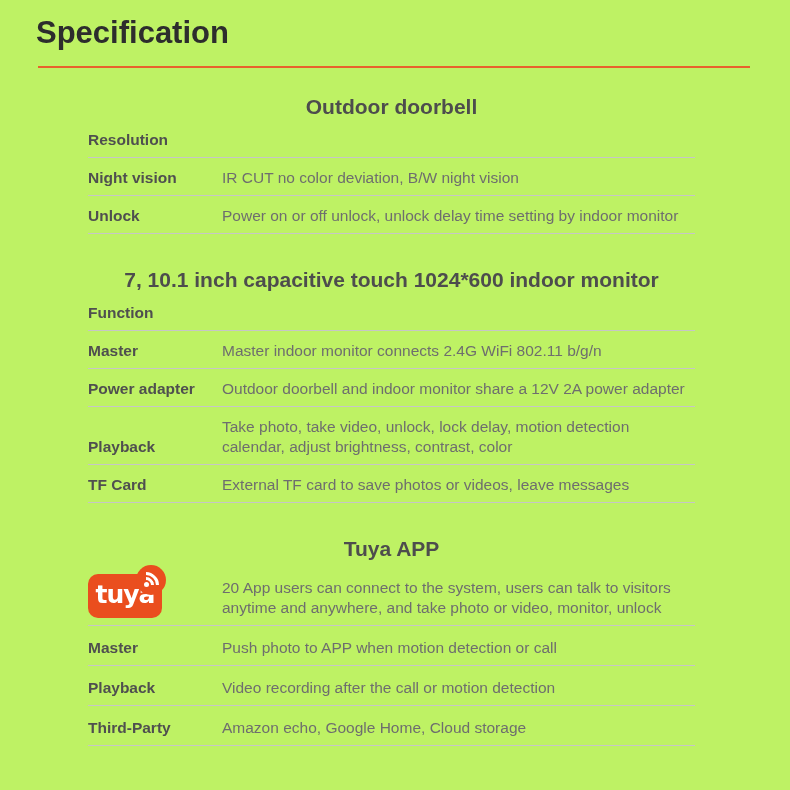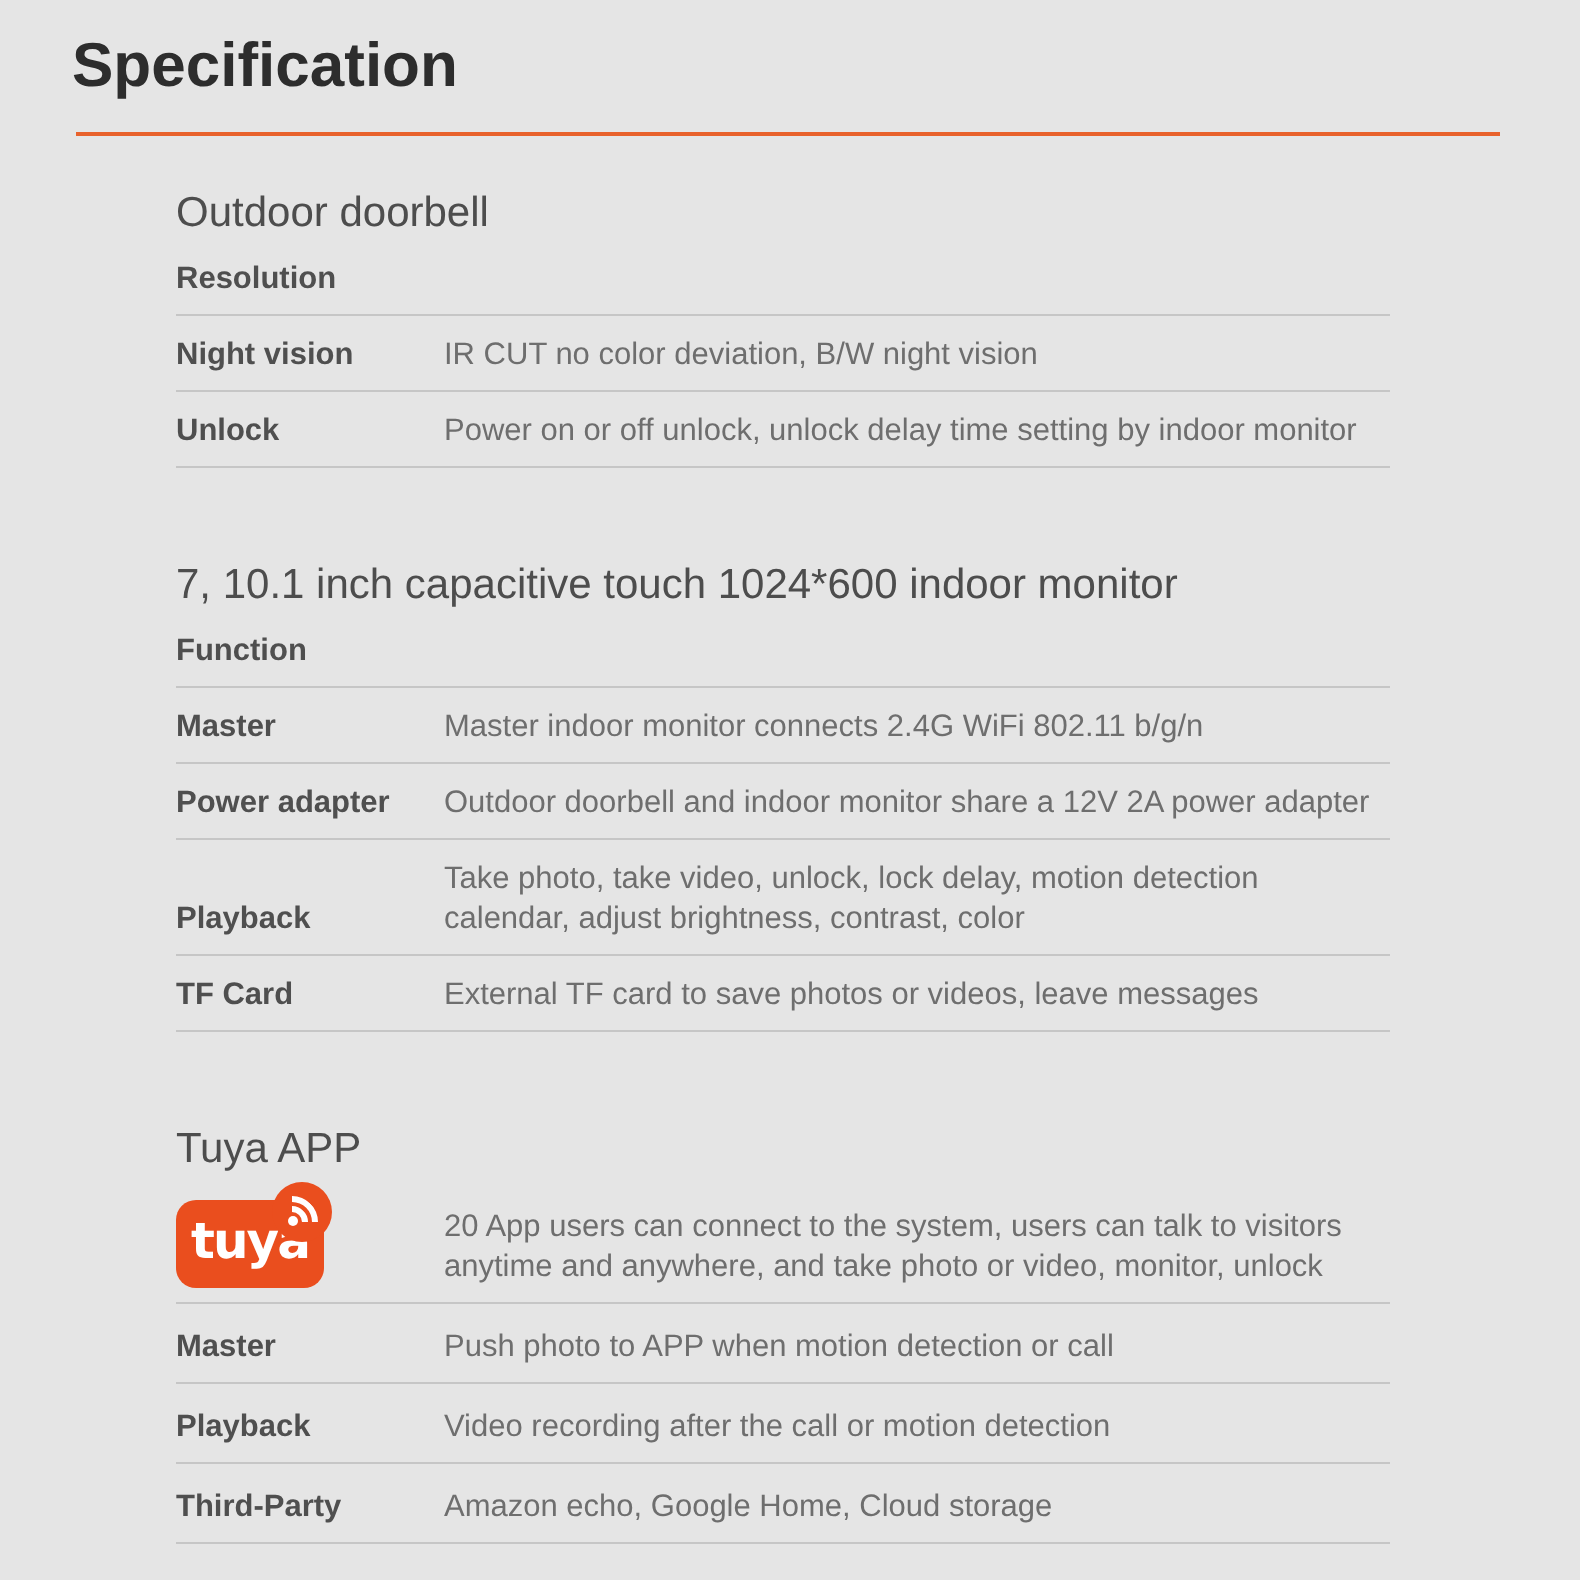--- a/index.html
+++ b/index.html
@@ -10,46 +10,46 @@
     --label-text:#4F4F4F;
     --value-text:#6E6E6E;
     --divider:#C6C6C6;
   }
   *{margin:0;padding:0;box-sizing:border-box;}
   html,body{background:#fff;}
   body{font-family:"Liberation Sans","DejaVu Sans",sans-serif;}
   .page{
     position:relative;
     width:790px;height:790px;
-    background:#e5e5e5;
+    background:#bef264;
     overflow:hidden;
   }
   .title{
     position:absolute;left:36px;top:15px;
     font-size:31px;font-weight:700;
     color:var(--title-text);
     letter-spacing:0px;
   }
   .title-underline{
     position:absolute;left:38px;top:66px;
     width:712px;height:2px;
     background:var(--accent);
   }
   .content{
     position:absolute;left:88px;top:68px;
     width:607px;
   }
   .sec-heading{
-    font-size:21px;font-weight:400;
+    font-size:21px;font-weight:700;
     color:var(--heading-text);
-    text-align:left;
+    text-align:center;
     line-height:26px;
   }
   .sec-heading.first{margin-top:26px;}
-  .sec-heading.later{margin-top:46px;}
+  .sec-heading.later{margin-top:33px;}
   .row{
     display:flex;
     align-items:flex-end;
     padding:10px 0 7px 0;
     border-bottom:1px solid var(--divider);
   }
   .sec3 .row{padding:12px 0 7px 0;}
   .label{
     flex:0 0 134px;
     font-size:15.5px;font-weight:700;

